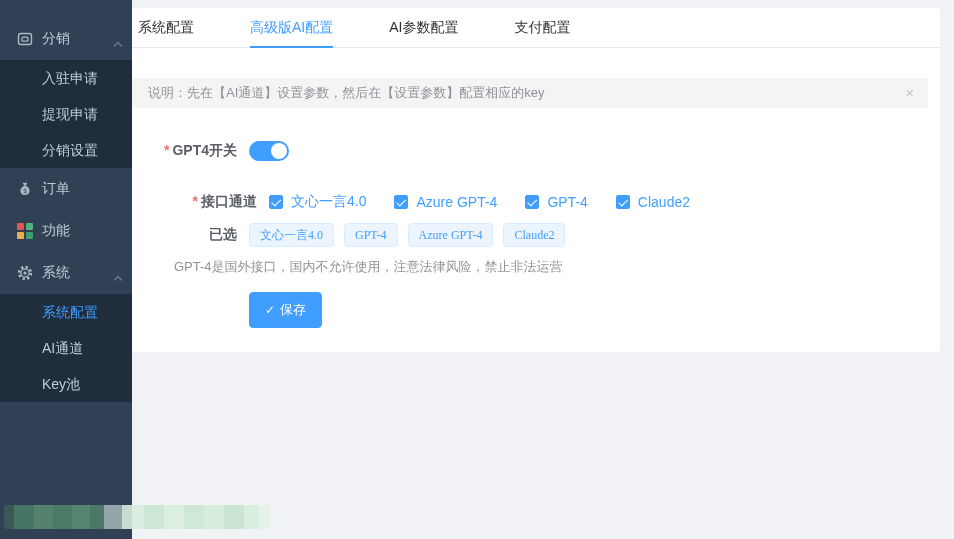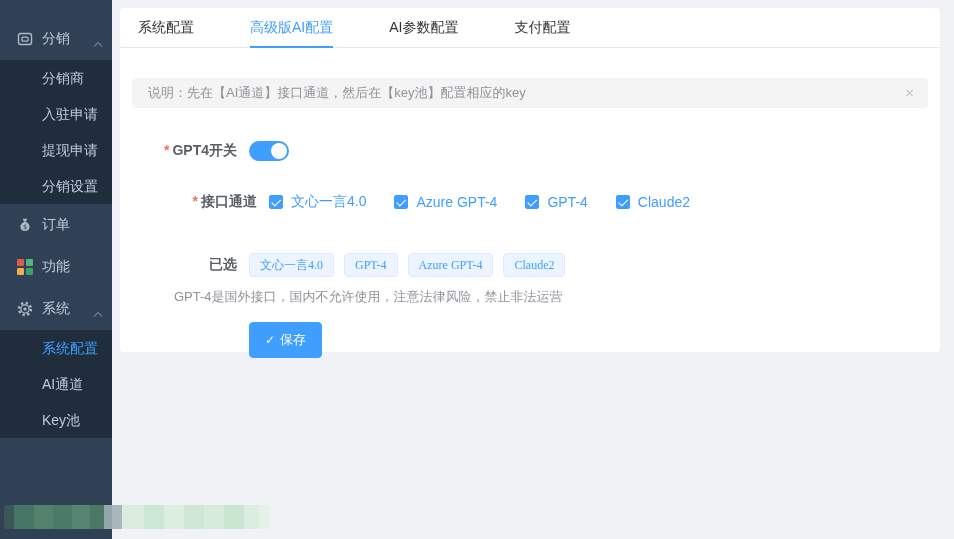--- a/index.html
+++ b/index.html
@@ -1,20 +1,20 @@
 <!DOCTYPE html>
 <html><head>
 <meta charset="utf-8">
 <style>
   * { margin:0; padding:0; box-sizing:border-box; }
   html,body { width:954px; height:539px; overflow:hidden; }
   body { font-family:"Liberation Sans","DejaVu Sans",sans-serif; background:#f0f2f5; position:relative; }
 
   
-  .sidebar { position:absolute; left:0; top:0; width:112px; height:539px; background:#304156; padding-top:18px; z-index:2; }
+  .sidebar { position:absolute; left:0; top:0; width:132px; height:539px; background:#304156; padding-top:18px; z-index:2; }
   .menu-item { height:42px; display:flex; align-items:center; padding-left:16px; color:#bfcbd9; font-size:14px; position:relative; cursor:pointer; }
   .menu-item .mi-icon { width:17px; height:17px; margin-right:9px; display:inline-flex; align-items:center; justify-content:center; flex:none; }
   .menu-item .chev { position:absolute; right:9px; top:17px; width:10px; height:7px; }
   .submenu { background:#1f2d3d; }
   .submenu-item { height:36px; line-height:36px; padding-left:42px; color:#bfcbd9; font-size:14px; cursor:pointer; }
   .submenu-item.active { color:#409eff; }
   .grid-icon { display:grid; grid-template-columns:7px 7px; grid-template-rows:7px 7px; gap:2px; }
   .grid-icon i { display:block; border-radius:1px; }
   .grid-icon .g1 { background:#e05b4e; } .grid-icon .g2 { background:#53b27e; }
   .grid-icon .g3 { background:#f0ad4e; } .grid-icon .g4 { background:#3f9e6e; }
@@ -31,21 +31,21 @@
   .form { margin-top:30px; }
   .form-row { display:flex; align-items:center; }
   .form-label { width:117px; text-align:right; font-size:14px; color:#5a5e66; font-weight:bold; flex:none; }
   .req { color:#f56c6c; margin-right:3px; font-weight:bold; }
   .form-ctrl { margin-left:12px; display:flex; align-items:center; }
 
   .row-switch { height:26px; margin-bottom:28px; }
   .switch { width:40px; height:20px; border-radius:10px; background:#409eff; position:relative; display:inline-block; cursor:pointer; }
   .switch .knob { position:absolute; right:2px; top:2px; width:16px; height:16px; border-radius:50%; background:#fff; }
 
-  .row-channels { height:20px; margin-bottom:40px;padding-left:20px; }
+  .row-channels { height:20px; margin-bottom:10px;padding-left:20px; }
   .cb { display:inline-flex; align-items:center; margin-right:28px; cursor:pointer; }
   .cb-box { width:14px; height:14px; background:#409eff; border:1px solid #409eff; border-radius:2px; position:relative; display:inline-block; flex:none; }
   .cb-box::after { content:""; position:absolute; left:4px; top:1px; width:3.5px; height:7.5px; border:solid #fff; border-width:0 1.5px 1.5px 0; transform:rotate(45deg); }
   .cb-label { margin-left:8px; font-size:14px; color:#409eff; }
 
   .row-tags { height:26px; margin-bottom:10px;font-family:Liberation Serif, serif; }
   .tag { display:inline-block; height:24px; line-height:22px; padding:0 10px; background:#ecf5ff; border:1px solid #d9ecff; border-radius:4px; color:#409eff; font-size:12px; margin-right:10px; white-space:nowrap; }
 
   .note { margin:0 0 16px 54px; font-size:13px; color:#909399; }
 
@@ -74,21 +74,20 @@
         </svg>
     </span>
     <span>分销</span>
     <span class="chev">
       <svg width="10" height="7" viewBox="0 0 10 7">
           <polyline points="1,5.5 5,1.5 9,5.5" fill="none" stroke="#6b7a90" stroke-width="1.3"></polyline>
         </svg>
     </span>
   </div>
   <div class="submenu">
-    <div class="submenu-item">分销商</div>
     <div class="submenu-item">入驻申请</div>
     <div class="submenu-item">提现申请</div>
     <div class="submenu-item">分销设置</div>
   </div>
 
   <div class="menu-item">
     <span class="mi-icon">
       <svg width="16" height="16" viewBox="0 0 16 16">
           <path d="M5.6 1.8h4.8l-1.5 2.7h-1.8z" fill="#aeb9c6"></path>
           <path d="M8 4.5c3.1 1 4.6 3.2 4.6 5.4 0 2.3-2 4.1-4.6 4.1s-4.6-1.8-4.6-4.1c0-2.2 1.5-4.4 4.6-5.4z" fill="#aeb9c6"></path>
@@ -135,21 +134,21 @@
 <main class="card">
 
   <div class="tabs">
     <span class="tab">系统配置</span>
     <span class="tab active">高级版AI配置</span>
     <span class="tab">AI参数配置</span>
     <span class="tab">支付配置</span>
   </div>
 
   <div class="alert">
-    <span>说明：先在【AI通道】接口通道，然后在【key池】配置相应的key</span>
+    <span>说明：先在【AI通道】设置参数，然后在【设置参数】配置相应的key</span>
     <span class="close">×</span>
   </div>
 
   <div class="form">
 
     <div class="form-row row-switch">
       <div class="form-label"><span class="req">*</span><span>GPT4开关</span></div>
       <div class="form-ctrl">
         <span class="switch">
             <span class="knob"></span>

